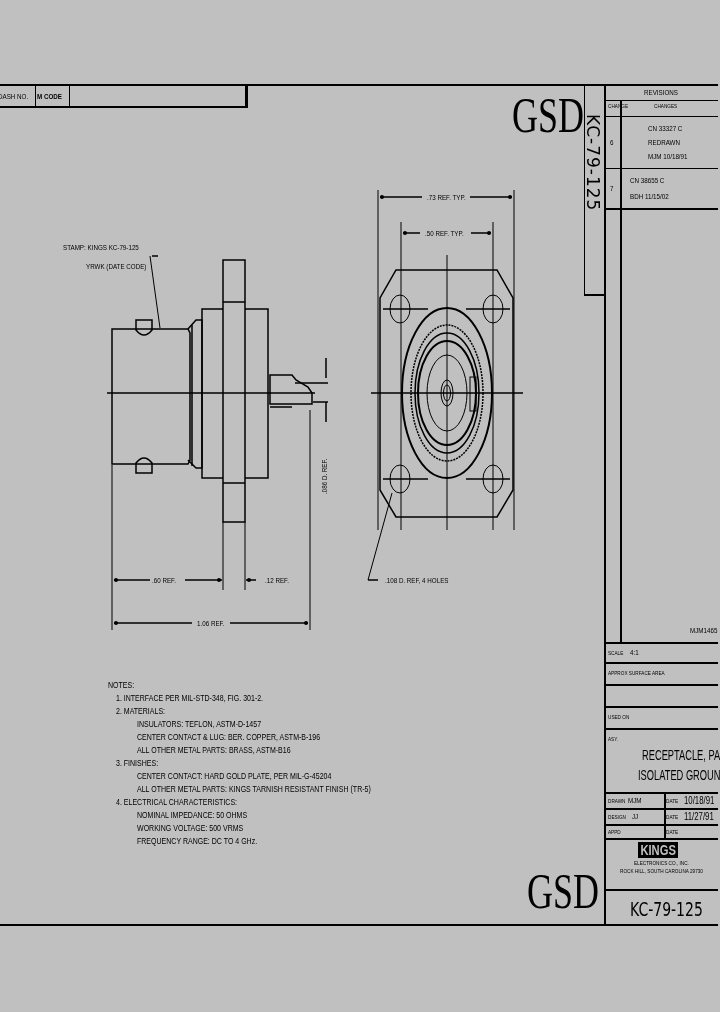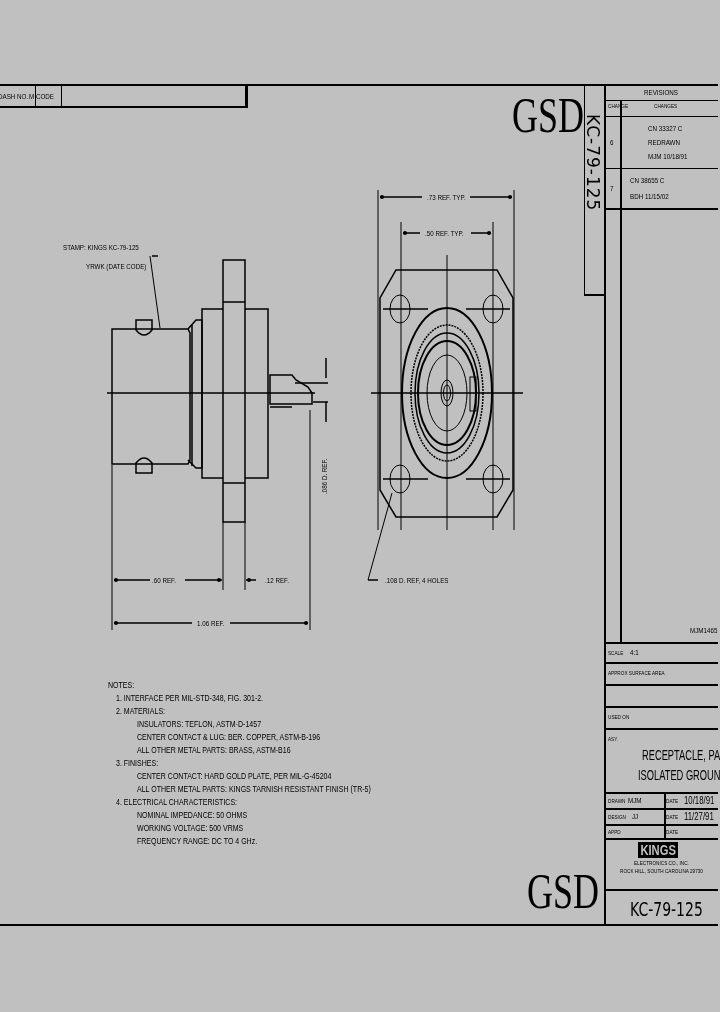--- a/index.html
+++ b/index.html
@@ -23,21 +23,21 @@
 </style>
 </head>
 <body>
 
 <div class="frame"></div>
 
 <div class="hdr-box">
   <div class="hdr-cell" style="left:0;width:36px;">
       <span class="t" style="position:static;">DASH NO.</span>
     </div>
-  <div class="hdr-cell" style="left:28px;width:34px;">
+  <div class="hdr-cell" style="left:36px;width:34px;font-weight:bold;">
       <span class="t" style="position:static;">M CODE</span>
     </div>
 </div>
 <div class="abs" style="left:70px;top:86px;width:176px;height:20px;border-right:1.5px solid #000;box-sizing:border-box;"></div>
 
 <div class="gsd" style="left:512px;top:90px;">GSD</div>
 <div class="gsd" style="left:527px;top:866px;">GSD</div>
 
 <div class="side-title">
   <span>KC-79-125</span>

